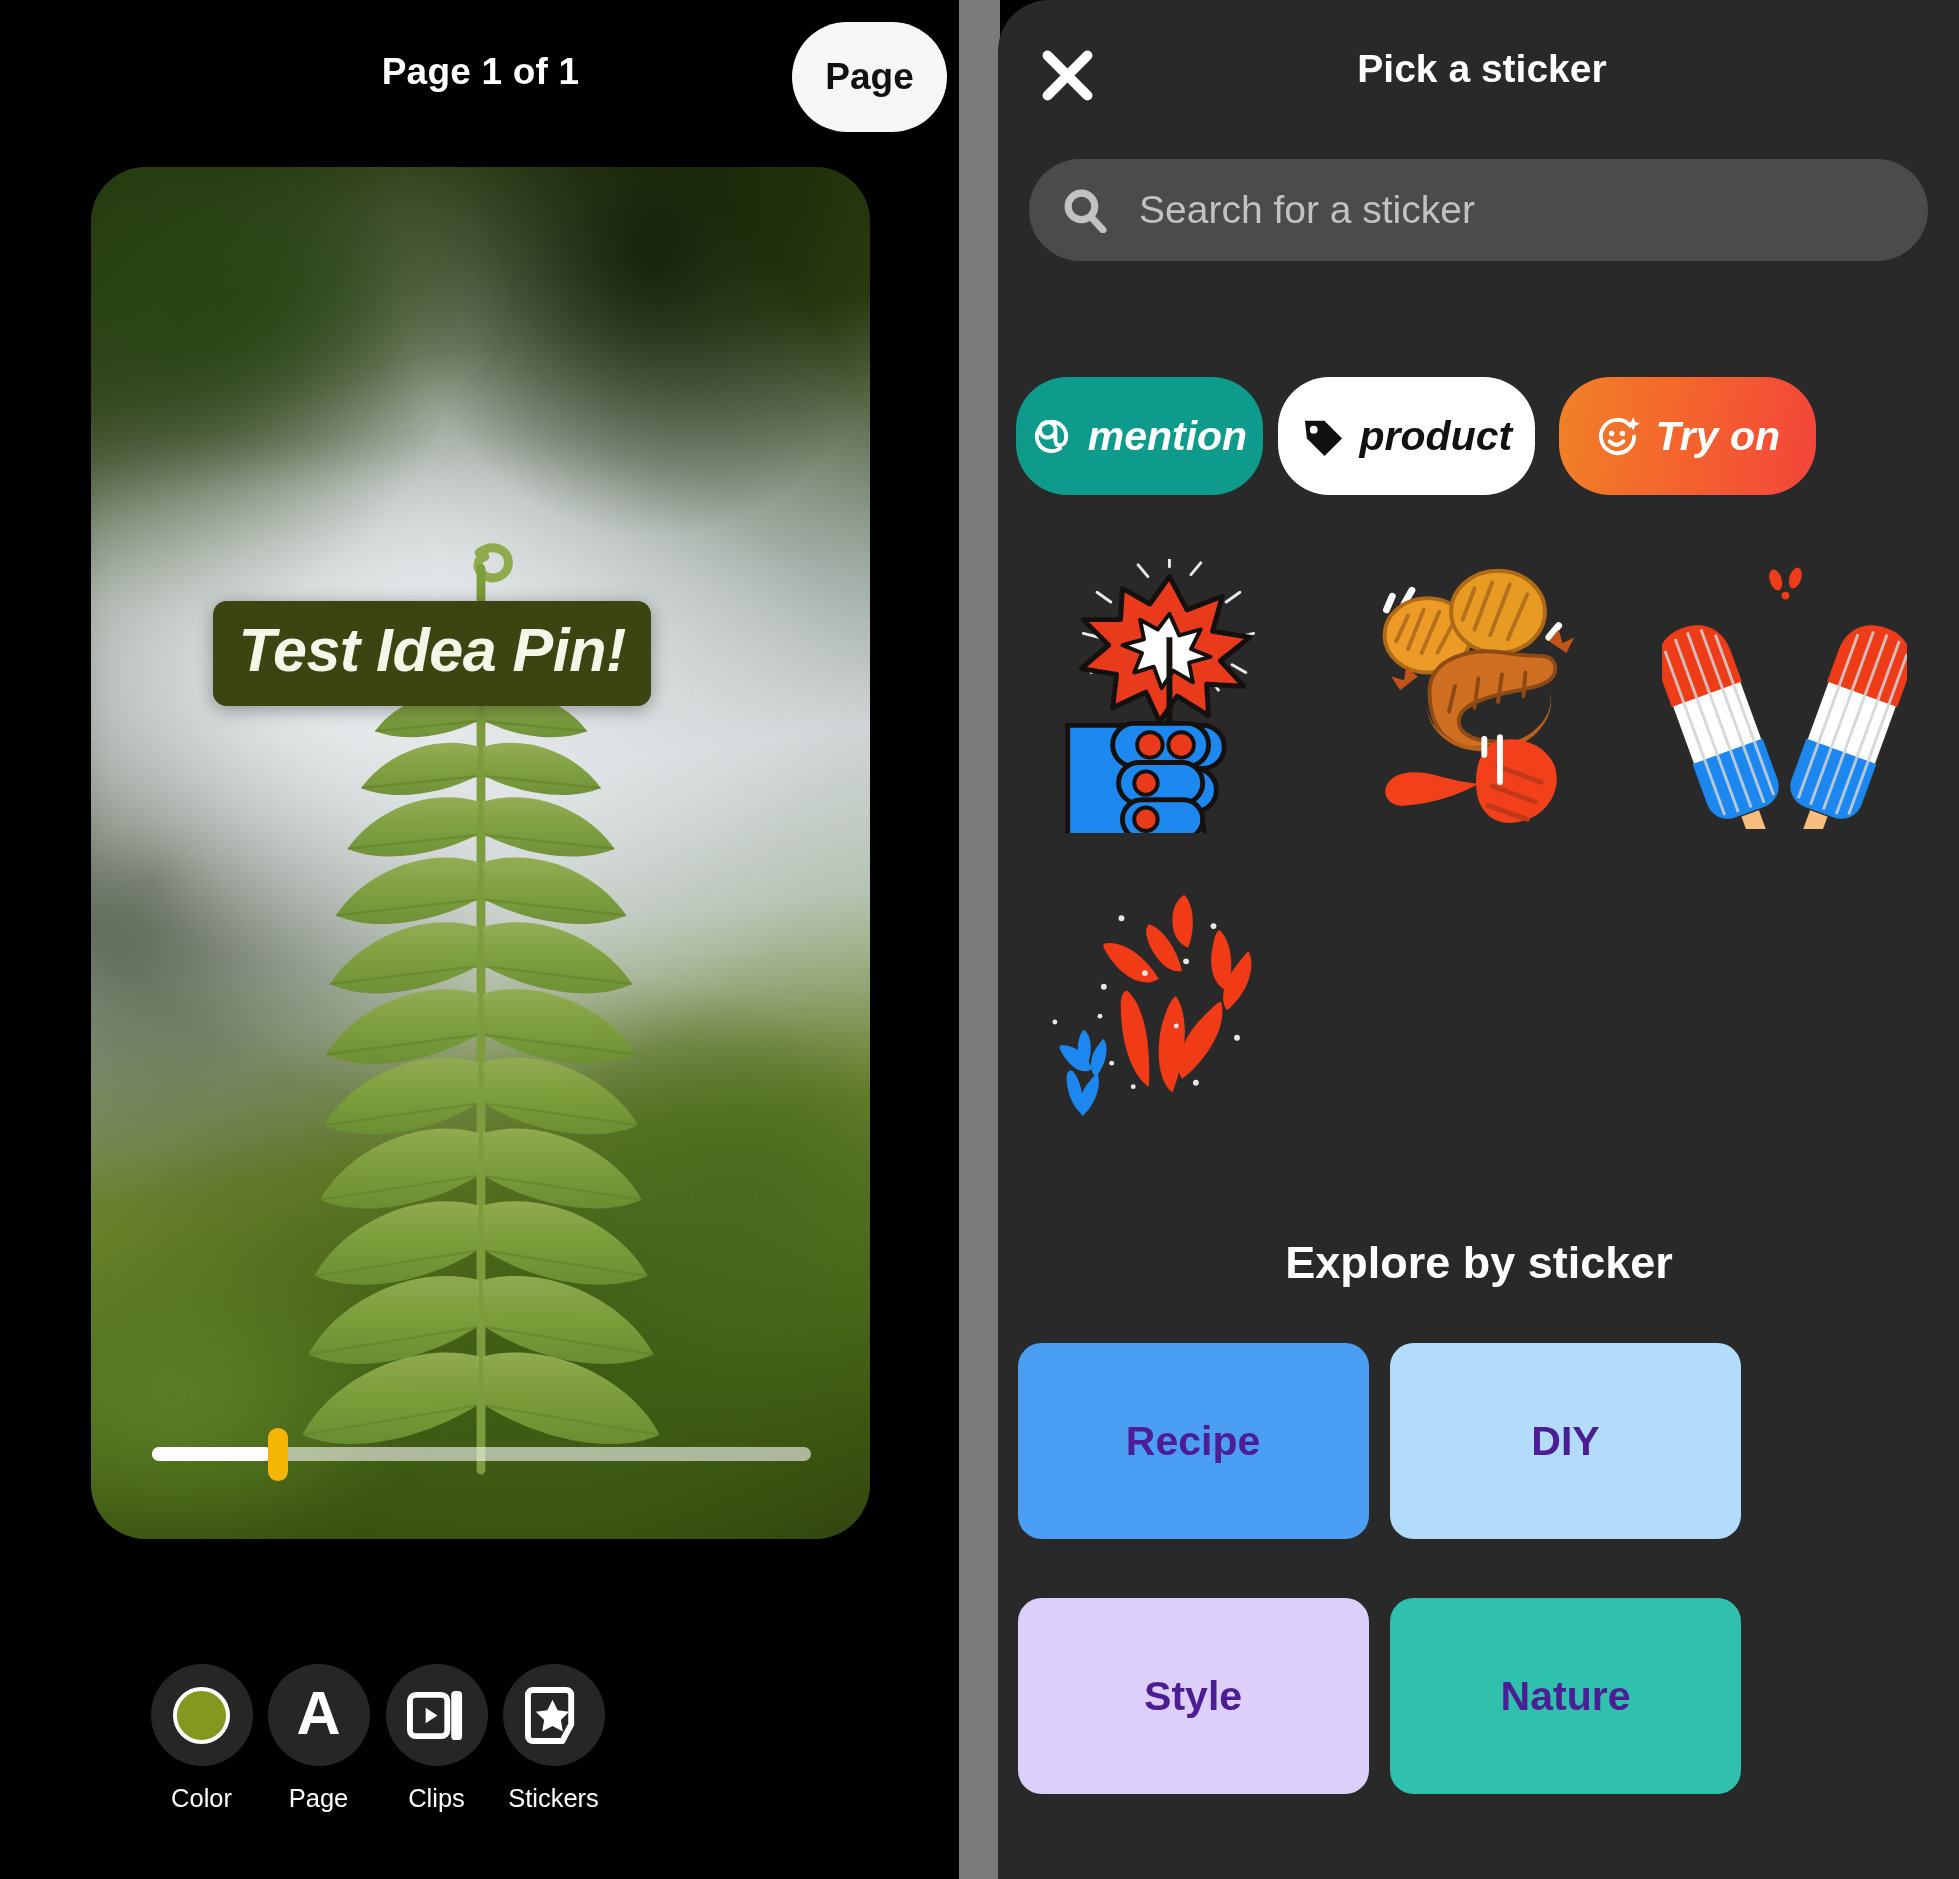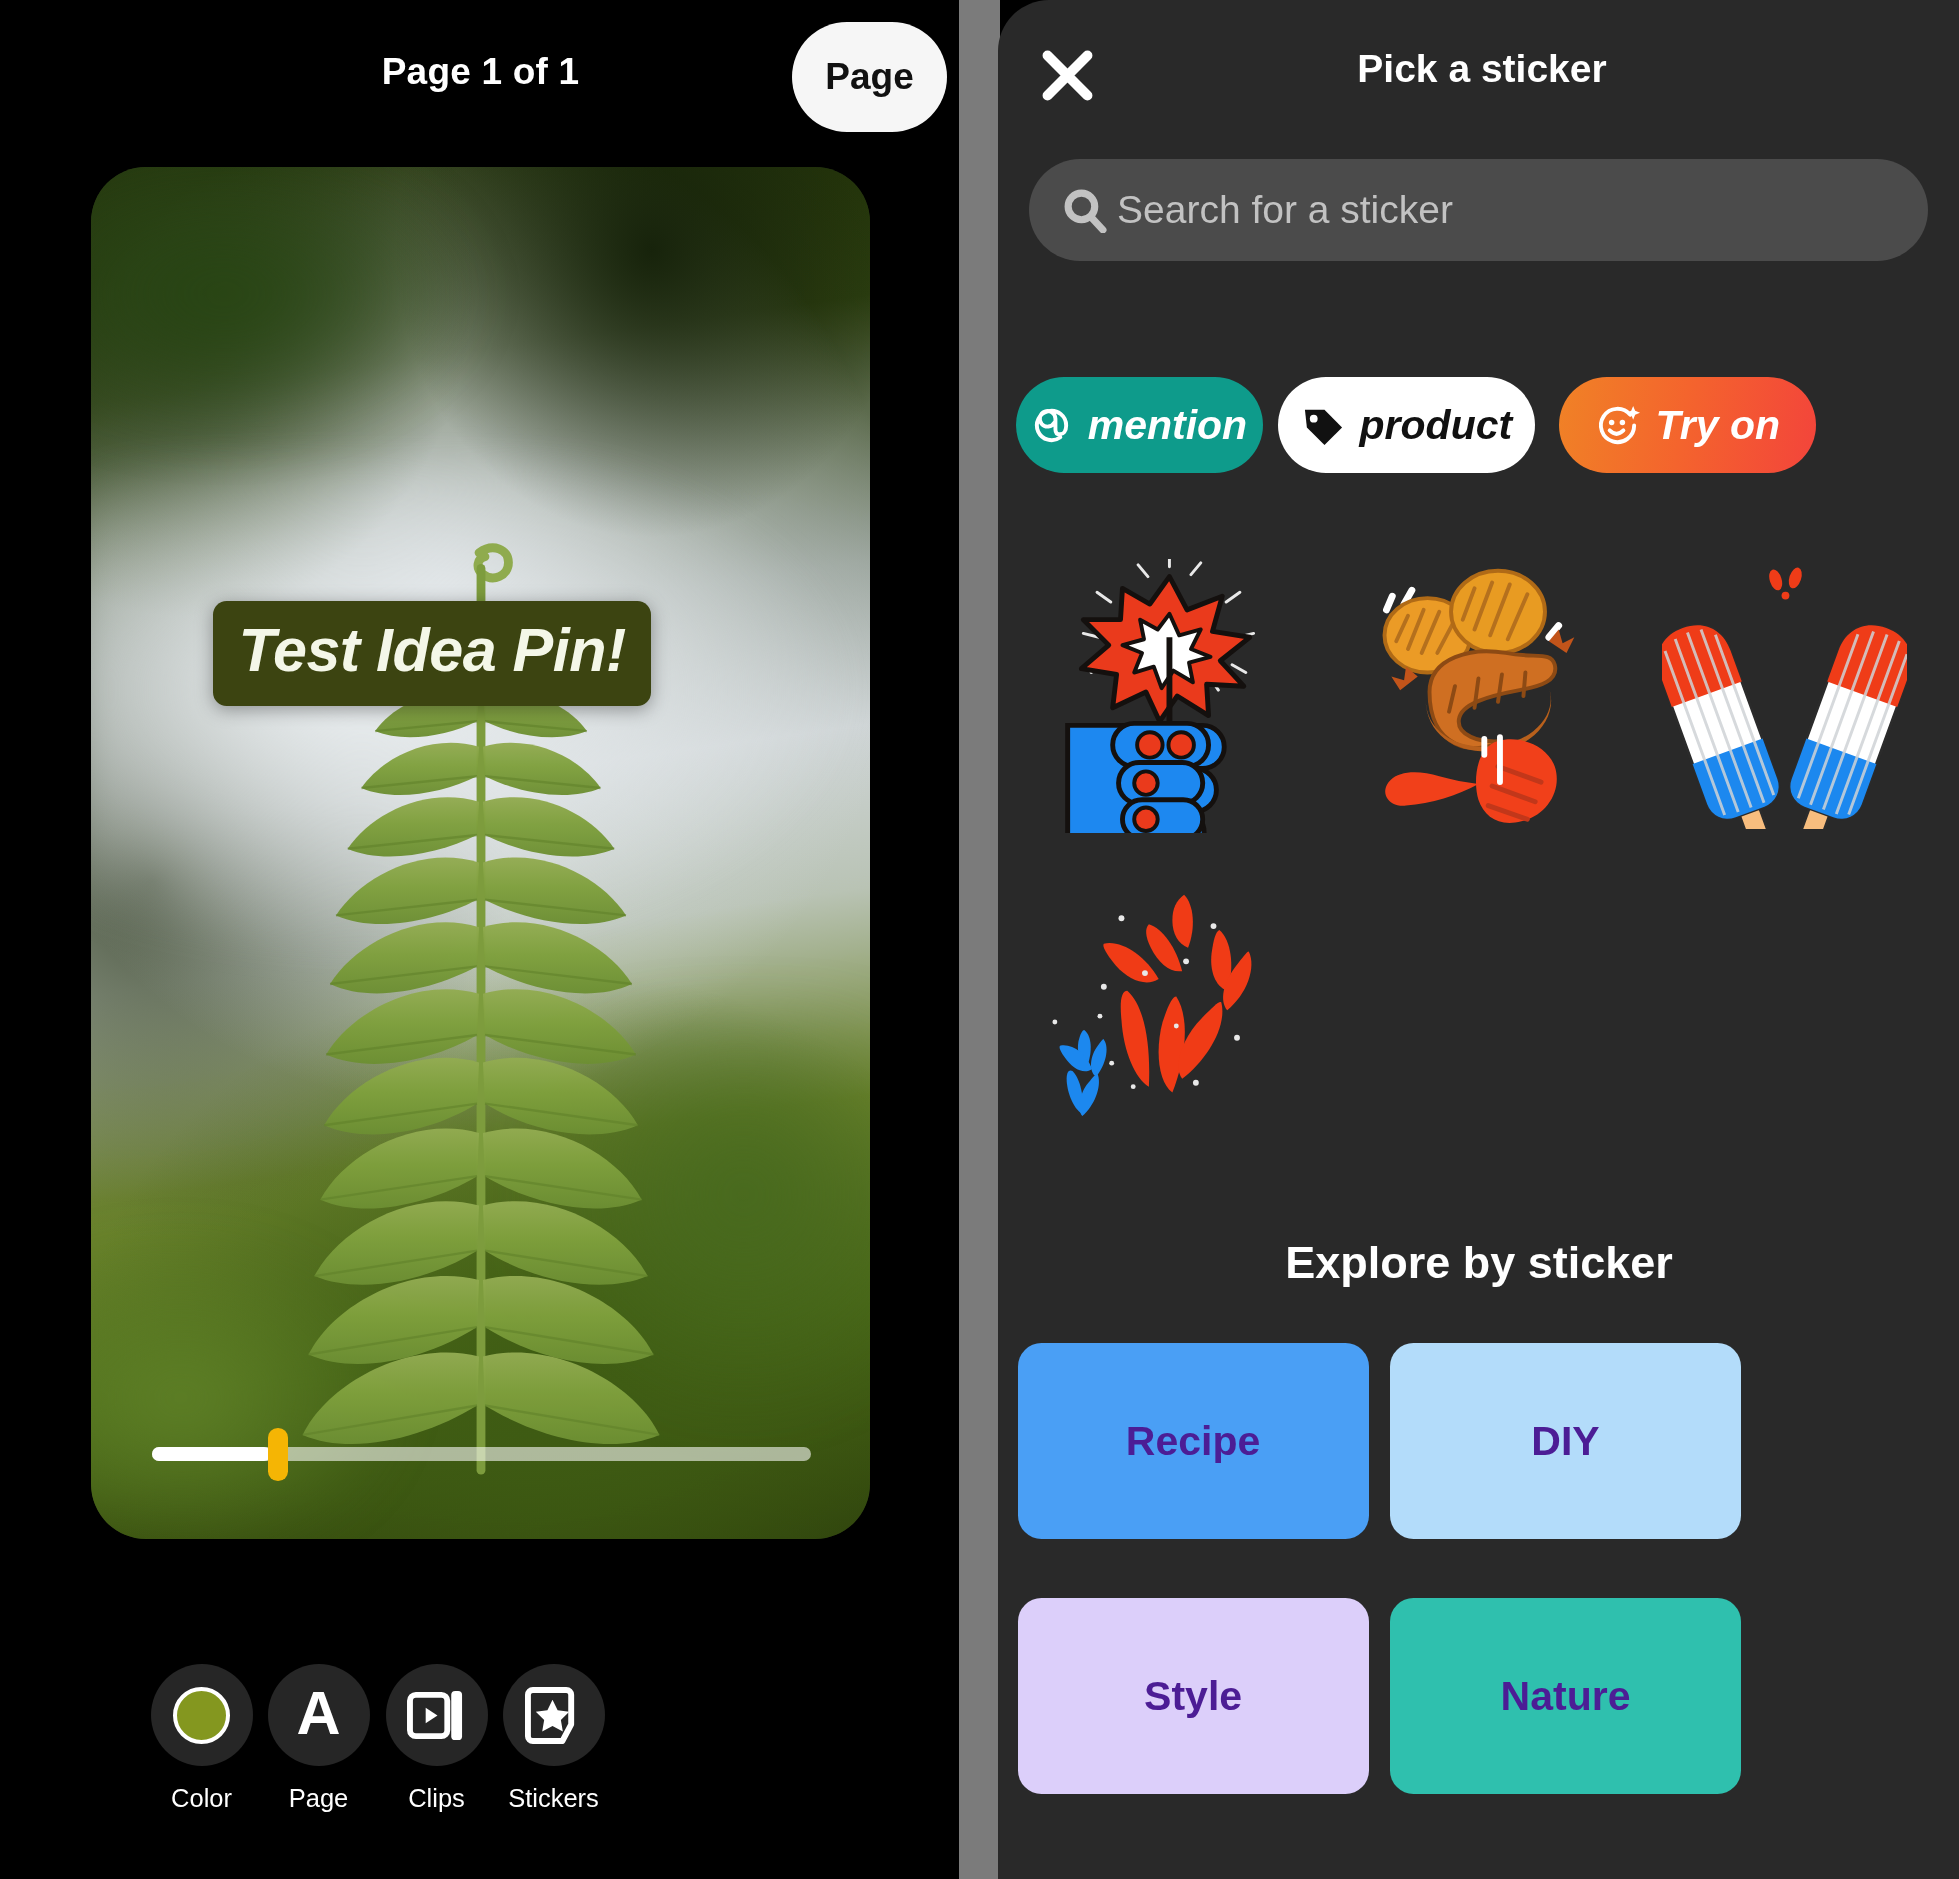--- a/index.html
+++ b/index.html
@@ -165,29 +165,29 @@
     position: absolute; left: 31px; top: 159px;
     width: 899px; height: 102px;
     background: #4b4b4b; border-radius: 51px;
     display: flex; align-items: center;
     cursor: text;
   }
   .search-icon { margin-left: 33px; width: 45px; height: 45px; flex: none; }
   .search-input {
     flex: 1; background: transparent; border: none; outline: none;
     color: #c4c4c4; font-size: 39px; font-family: "Liberation Sans", sans-serif;
-    margin-left: 10px; padding: 0;
+    margin-left: 32px; padding: 0;
   }
   .search-input::placeholder { color: #c2c2c2; opacity: 1; }
 
   .pill-row {
     position: absolute; left: 0; top: 377px; width: 962px; height: 116px;
   }
   .pill {
-    position: absolute; height: 96px; border-radius: 51px;
+    position: absolute; height: 118px; border-radius: 51px;
     display: flex; align-items: center; justify-content: center;
     gap: 13.7px; cursor: pointer;
     font-size: 41px; font-weight: bold; font-style: italic;
   }
   .pill-mention { left: 17.6px;  width: 247px; background: #0e9b8b; color: #fff; }
   .pill-product { left: 280px; width: 257px; background: #ffffff; color: #111; }
   .pill-tryon   { left: 561px; width: 257px;
                   background: linear-gradient(100deg, #f08226 0%, #f4642d 48%, #f3443b 100%);
                   color: #fff; }
 

